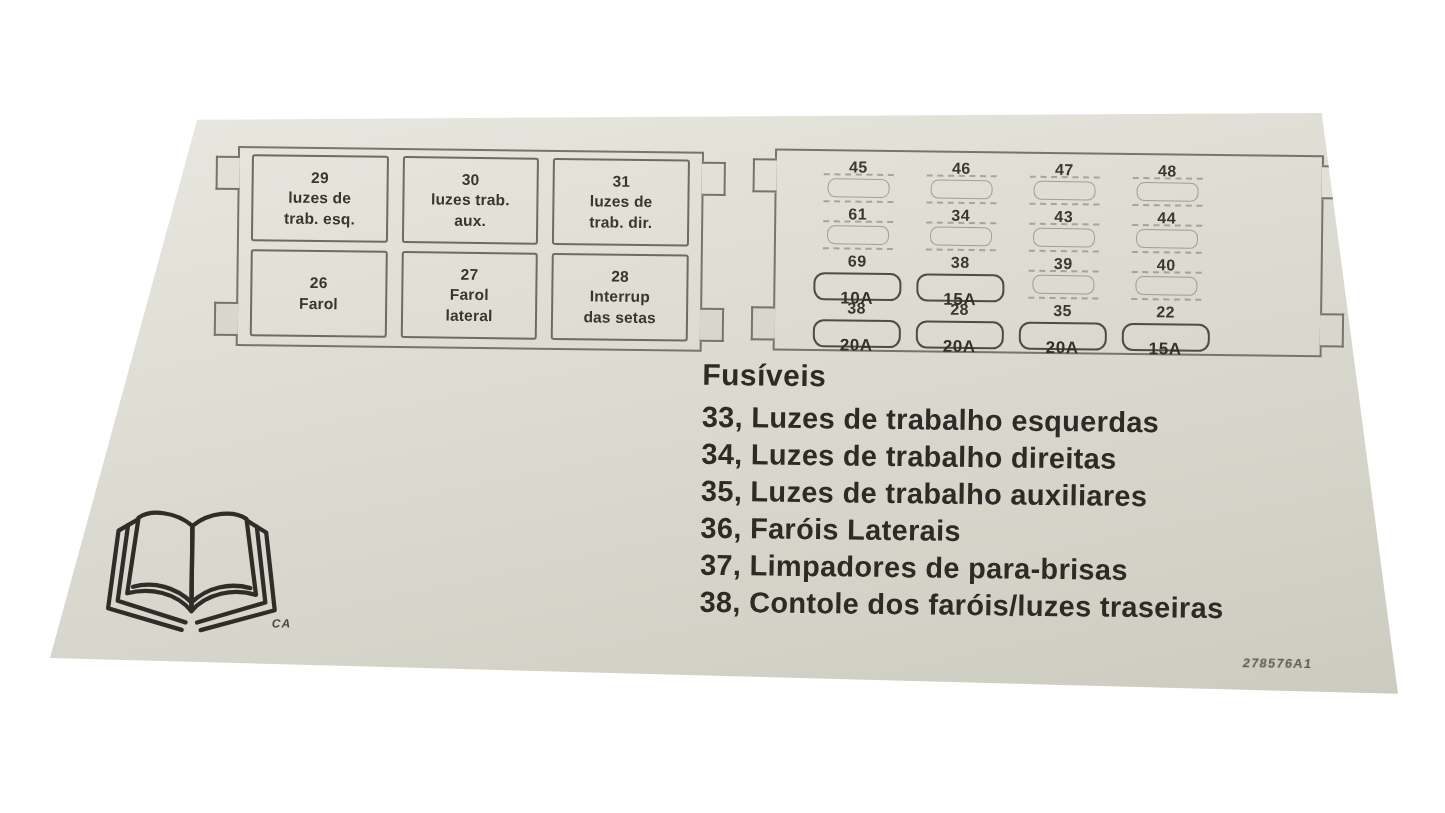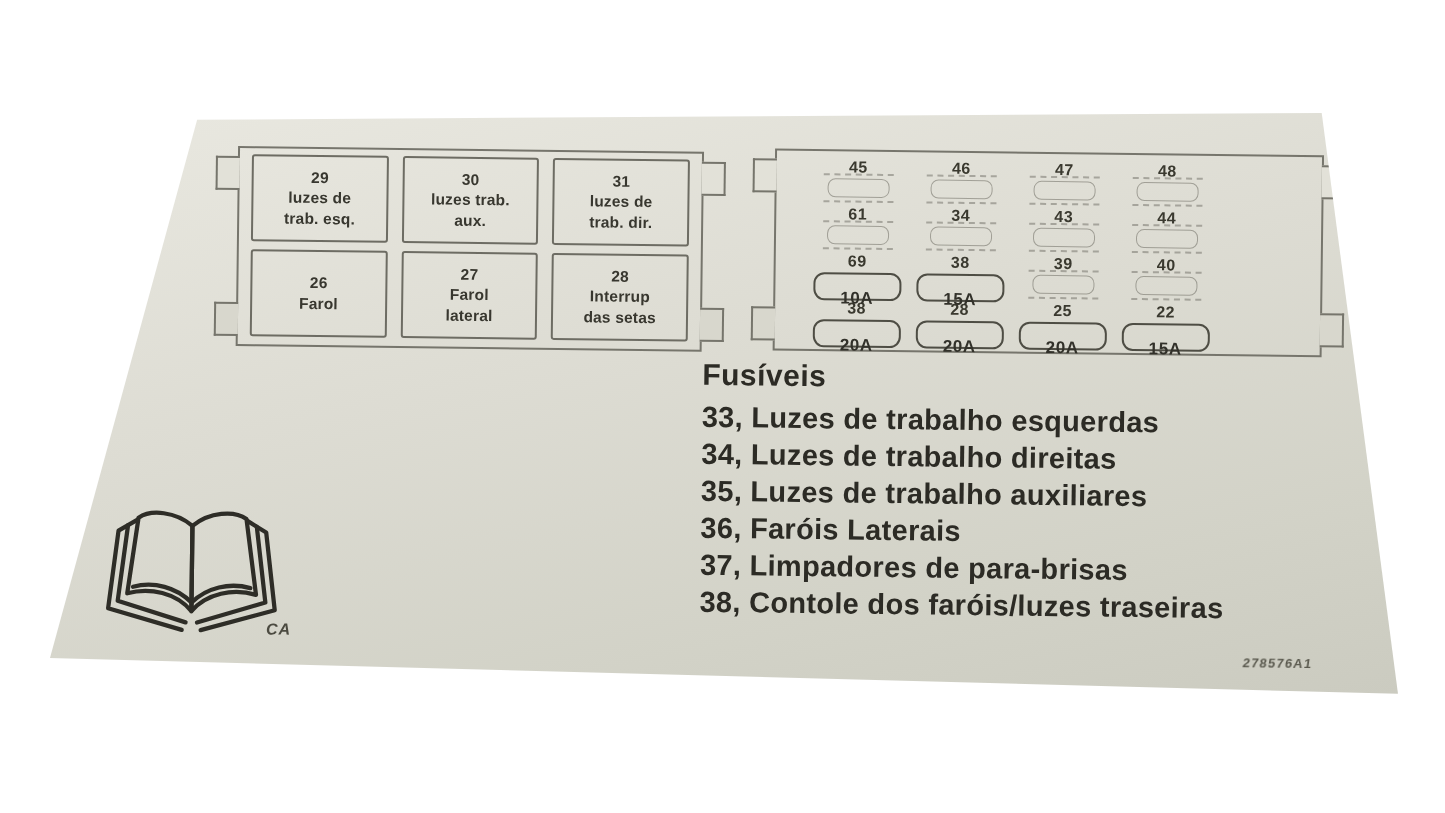--- a/index.html
+++ b/index.html
@@ -112,22 +112,22 @@
   }
   .legend-item {
     font-size: 29px; font-weight: bold; line-height: 37px;
     letter-spacing: 0.3px; white-space: nowrap;
   }
 
   
   .book { position: absolute; left: 58px; top: 396px; width: 172px; height: 142px; }
   .book svg { width: 100%; height: 100%; }
   .book-caption {
-    position: absolute; right: -14px; bottom: 2px;
-    font-size: 16px; font-weight: bold; font-style: italic;
+    position: absolute; right: -14px; bottom: 10px;
+    font-size: 12px; font-weight: bold; font-style: italic;
     color: #4c4b41; letter-spacing: 1px; text-align: right;
   }
 
   
   .part-number {
     position: absolute; left: 1196px; top: 541px;
     font-size: 13px; font-weight: bold;
     color: #5a594e; letter-spacing: 1.2px;
     transform: skewX(-8deg);
     filter: blur(0.4px);
@@ -234,21 +234,21 @@
               <span class="fuse-amp">20A</span>
             </div>
           </div>
           <div class="fuse-cell filled">
             <div class="fuse-num">28</div>
             <div class="fuse-slot">
               <span class="fuse-amp">20A</span>
             </div>
           </div>
           <div class="fuse-cell filled">
-            <div class="fuse-num">25</div>
+            <div class="fuse-num">35</div>
             <div class="fuse-slot">
               <span class="fuse-amp">20A</span>
             </div>
           </div>
           <div class="fuse-cell filled">
             <div class="fuse-num">22</div>
             <div class="fuse-slot">
               <span class="fuse-amp">15A</span>
             </div>
           </div>

